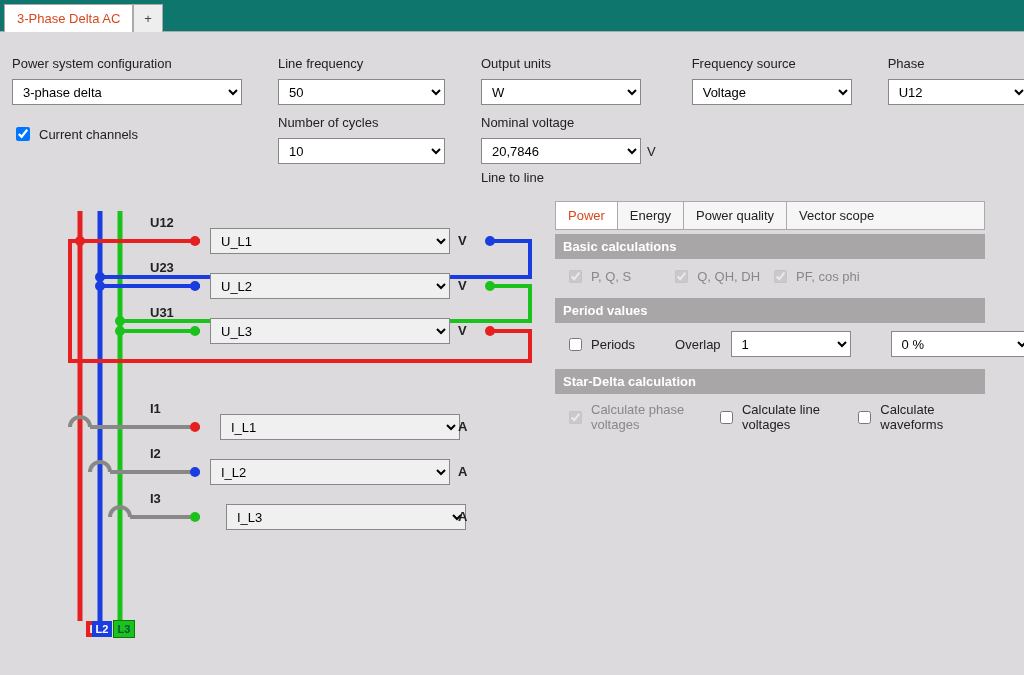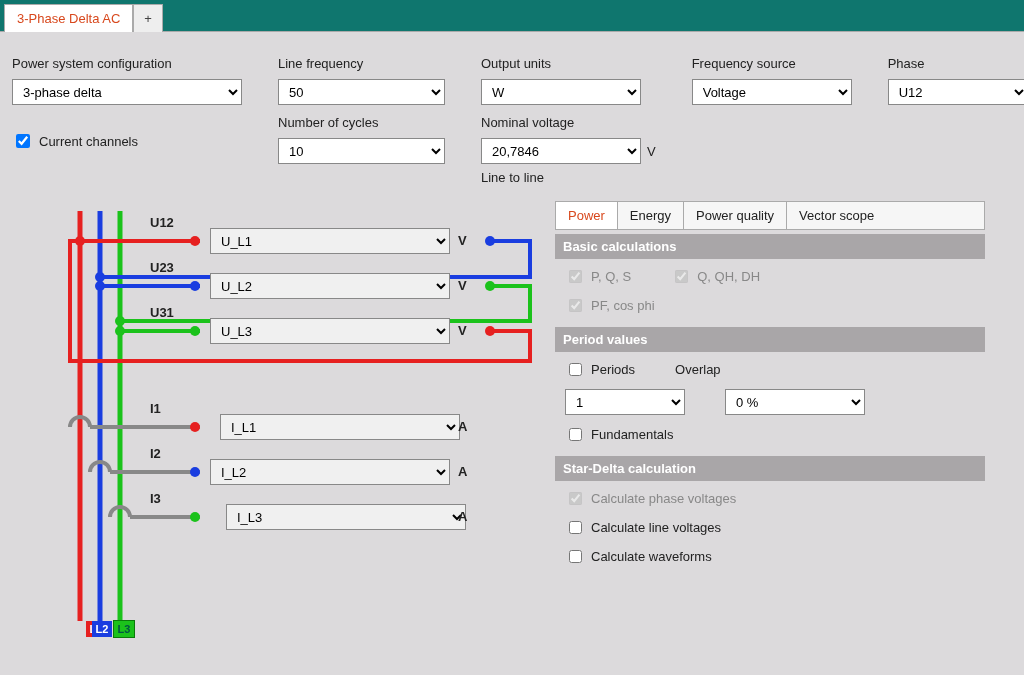--- a/index.html
+++ b/index.html
@@ -13,40 +13,40 @@
   .config-row { display: flex; padding: 24px 12px 6px 12px; gap: 36px; align-items: flex-start; }
   .field { display: flex; flex-direction: column; }
   .field-label { margin-bottom: 8px; color: #222; font-size: 13px; }
   .select { height: 26px; border: 1px solid #888; background: #fff; font-size: 13px; padding: 3px 6px; }
   .w230 { width: 230px; }
   .w175 { width: 167px; }
   .w160 { width: 160px; }
   .w140 { width: 140px; }
 
   .inline { display: flex; align-items: center; gap: 6px; }
-  .chk { display: flex; align-items: center; gap: 6px; margin-top: 26px; }
+  .chk { display: flex; align-items: center; gap: 6px; margin-top: 19px; }
   .chk input { width: 14px; height: 14px; }
 
   .main-area { position: relative; width: 100%; height: 480px; margin-top: 10px; }
 
   .wiring { position: absolute; left: 0; top: 0; width: 545px; height: 450px; }
   .wire-select { position: absolute; height: 26px; border: 1px solid #888; background: #f0f0f0; font-size: 13px; padding: 3px 6px; width: 240px; }
   .wire-unit { position: absolute; font-weight: bold; font-size: 13px; }
   .wire-label { position: absolute; font-weight: bold; font-size: 13px; }
   .lbadge { position: absolute; width: 20px; height: 16px; font-size: 11px; font-weight: bold; color: #fff; text-align: center; line-height: 16px; }
   .lbadge.red { background: #e62020; }
   .lbadge.blue { background: #1a3de0; }
   .lbadge.green { background: #1bc21b; outline: 1px solid #0a7a0a; color:#054; }
 
   .right-panel { position: absolute; left: 555px; top: 0; width: 430px; }
   .rtabs { display: flex; border: 1px solid #aaa; background: #f6f6f6; }
   .rtab { padding: 6px 12px; font-size: 13px; border-right: 1px solid #aaa; cursor: pointer; }
   .rtab.active { color: #d8481d; background: #fff; }
   .sec-h { background: #a9a6a8; color: #fff; font-weight: bold; padding: 5px 8px; font-size: 13px; margin-top: 4px; }
-  .sec-body { padding: 8px 10px; display: flex; flex-direction: column; gap: 10px; background: #dcdadc; }
+  .sec-body { padding: 8px 10px; display: flex; flex-direction: row; gap: 10px; background: #dcdadc; }
   .row2 { display: flex; gap: 40px; align-items: center; }
   .grey { color: #888; }
 </style>
 </head>
 <body>
 
 <div class="tabs">
   <div class="tab">3-Phase Delta AC</div>
   <div class="tab-add">+</div>
 </div>

